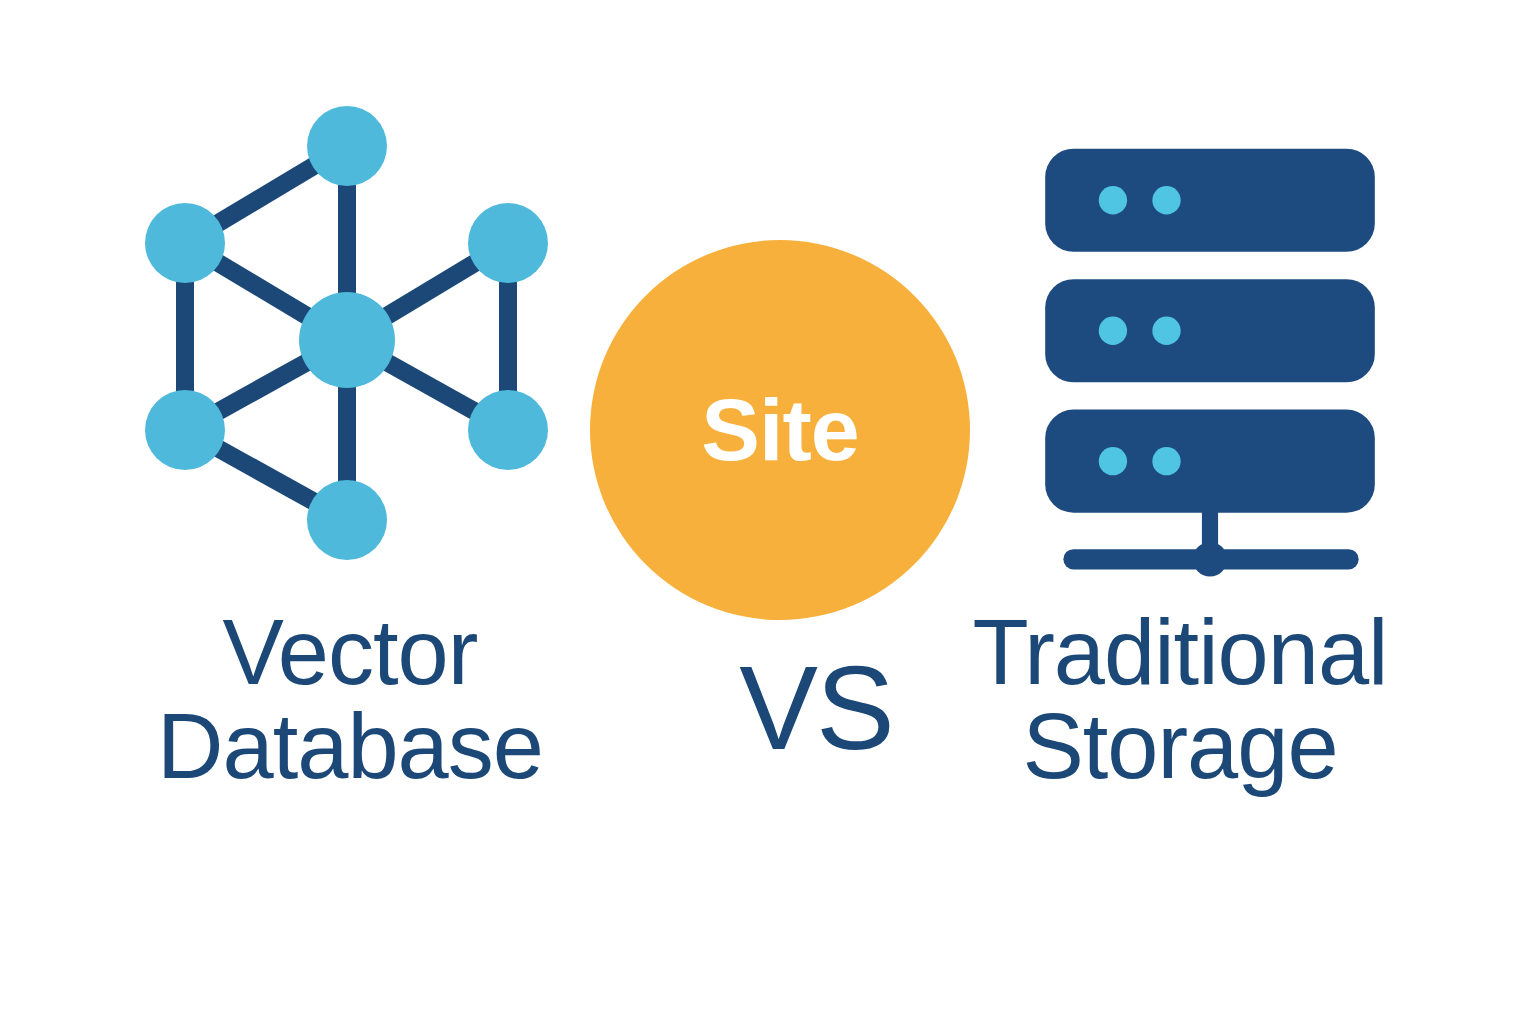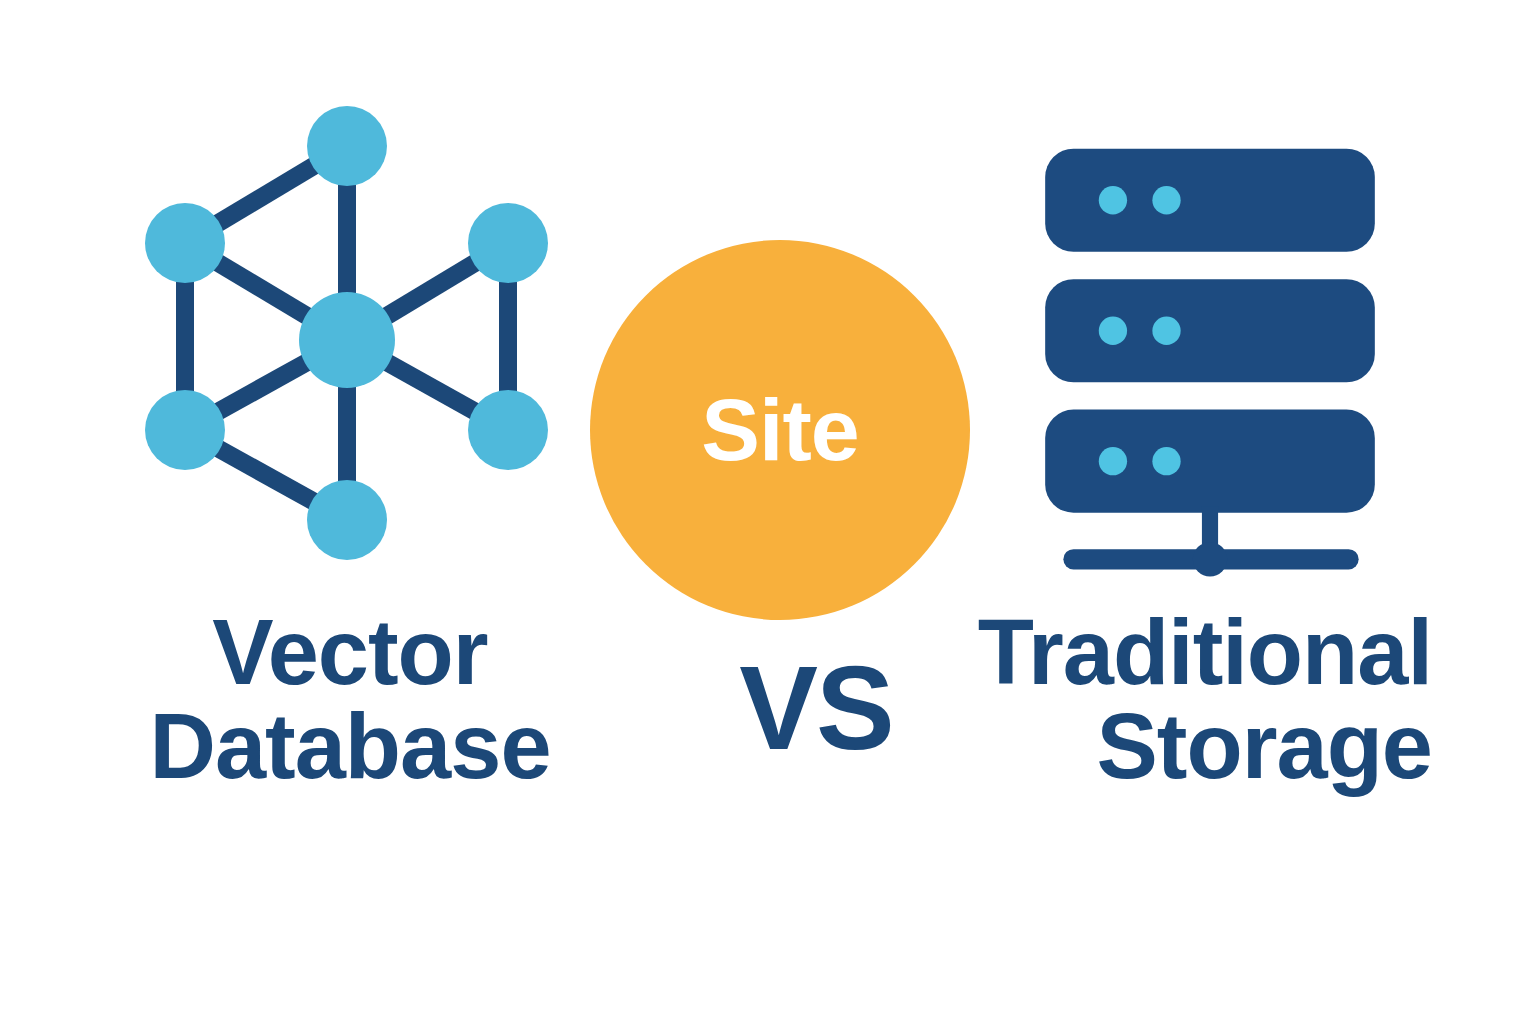--- a/index.html
+++ b/index.html
@@ -62,36 +62,36 @@
     top: 130px;
     width: 360px;
     height: 450px;
   }
   #storage-graphic svg { display: block; width: 100%; height: 100%; }
 
   
   .caption {
     position: absolute;
     color: #1C4878;
-    font-weight: bold;
+    font-weight: normal;
     line-height: 1.02;
     letter-spacing: -1px;
   }
   #caption-left {
     left: 60px;
     top: 606px;
     width: 580px;
     text-align: center;
     font-size: 92px;
   }
   #caption-right {
-    left: 872px;
+    left: 900px;
     top: 606px;
     width: 560px;
-    text-align: right;
+    text-align: center;
     font-size: 92px;
   }
   #caption-vs {
     left: 676px;
     top: 648px;
     width: 280px;
     text-align: center;
     font-size: 118px;
     letter-spacing: -2px;
   }

